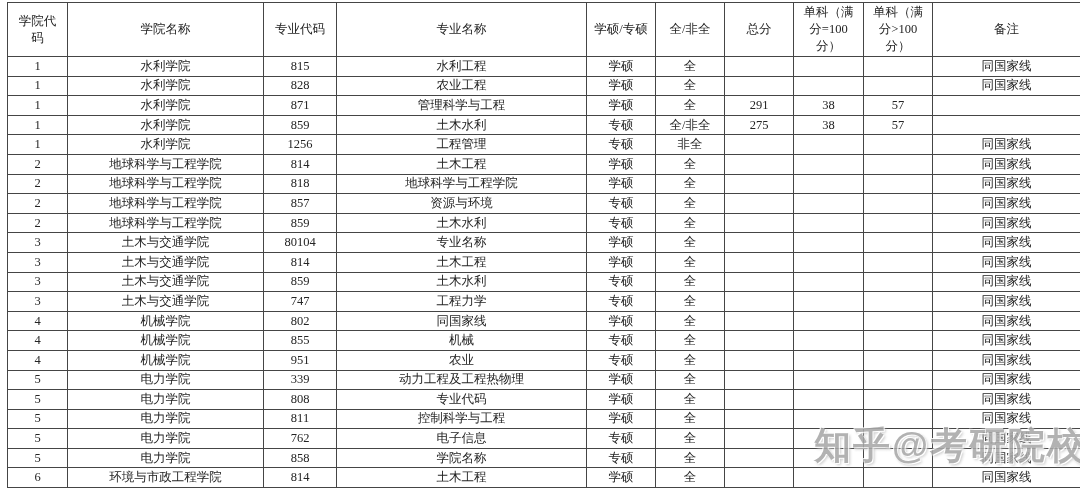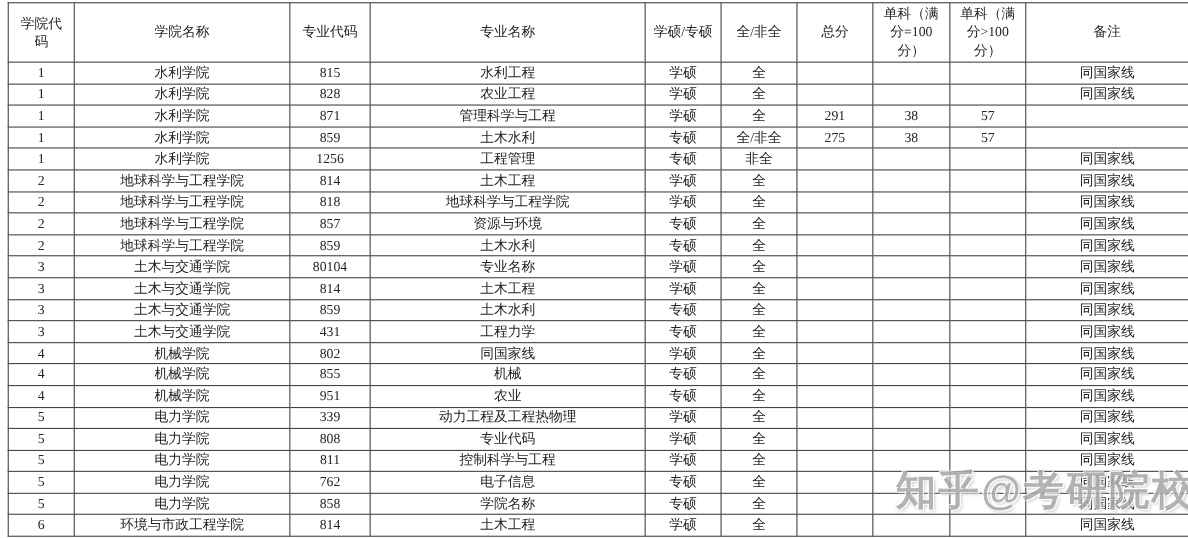--- a/index.html
+++ b/index.html
@@ -239,21 +239,21 @@
           <td>专硕</td>
           <td>全</td>
           <td></td>
           <td></td>
           <td></td>
           <td>同国家线</td>
         </tr>
         <tr>
           <td>3</td>
           <td>土木与交通学院</td>
-          <td>431</td>
+          <td>747</td>
           <td>工程力学</td>
           <td>专硕</td>
           <td>全</td>
           <td></td>
           <td></td>
           <td></td>
           <td>同国家线</td>
         </tr>
         <tr>
           <td>4</td>

